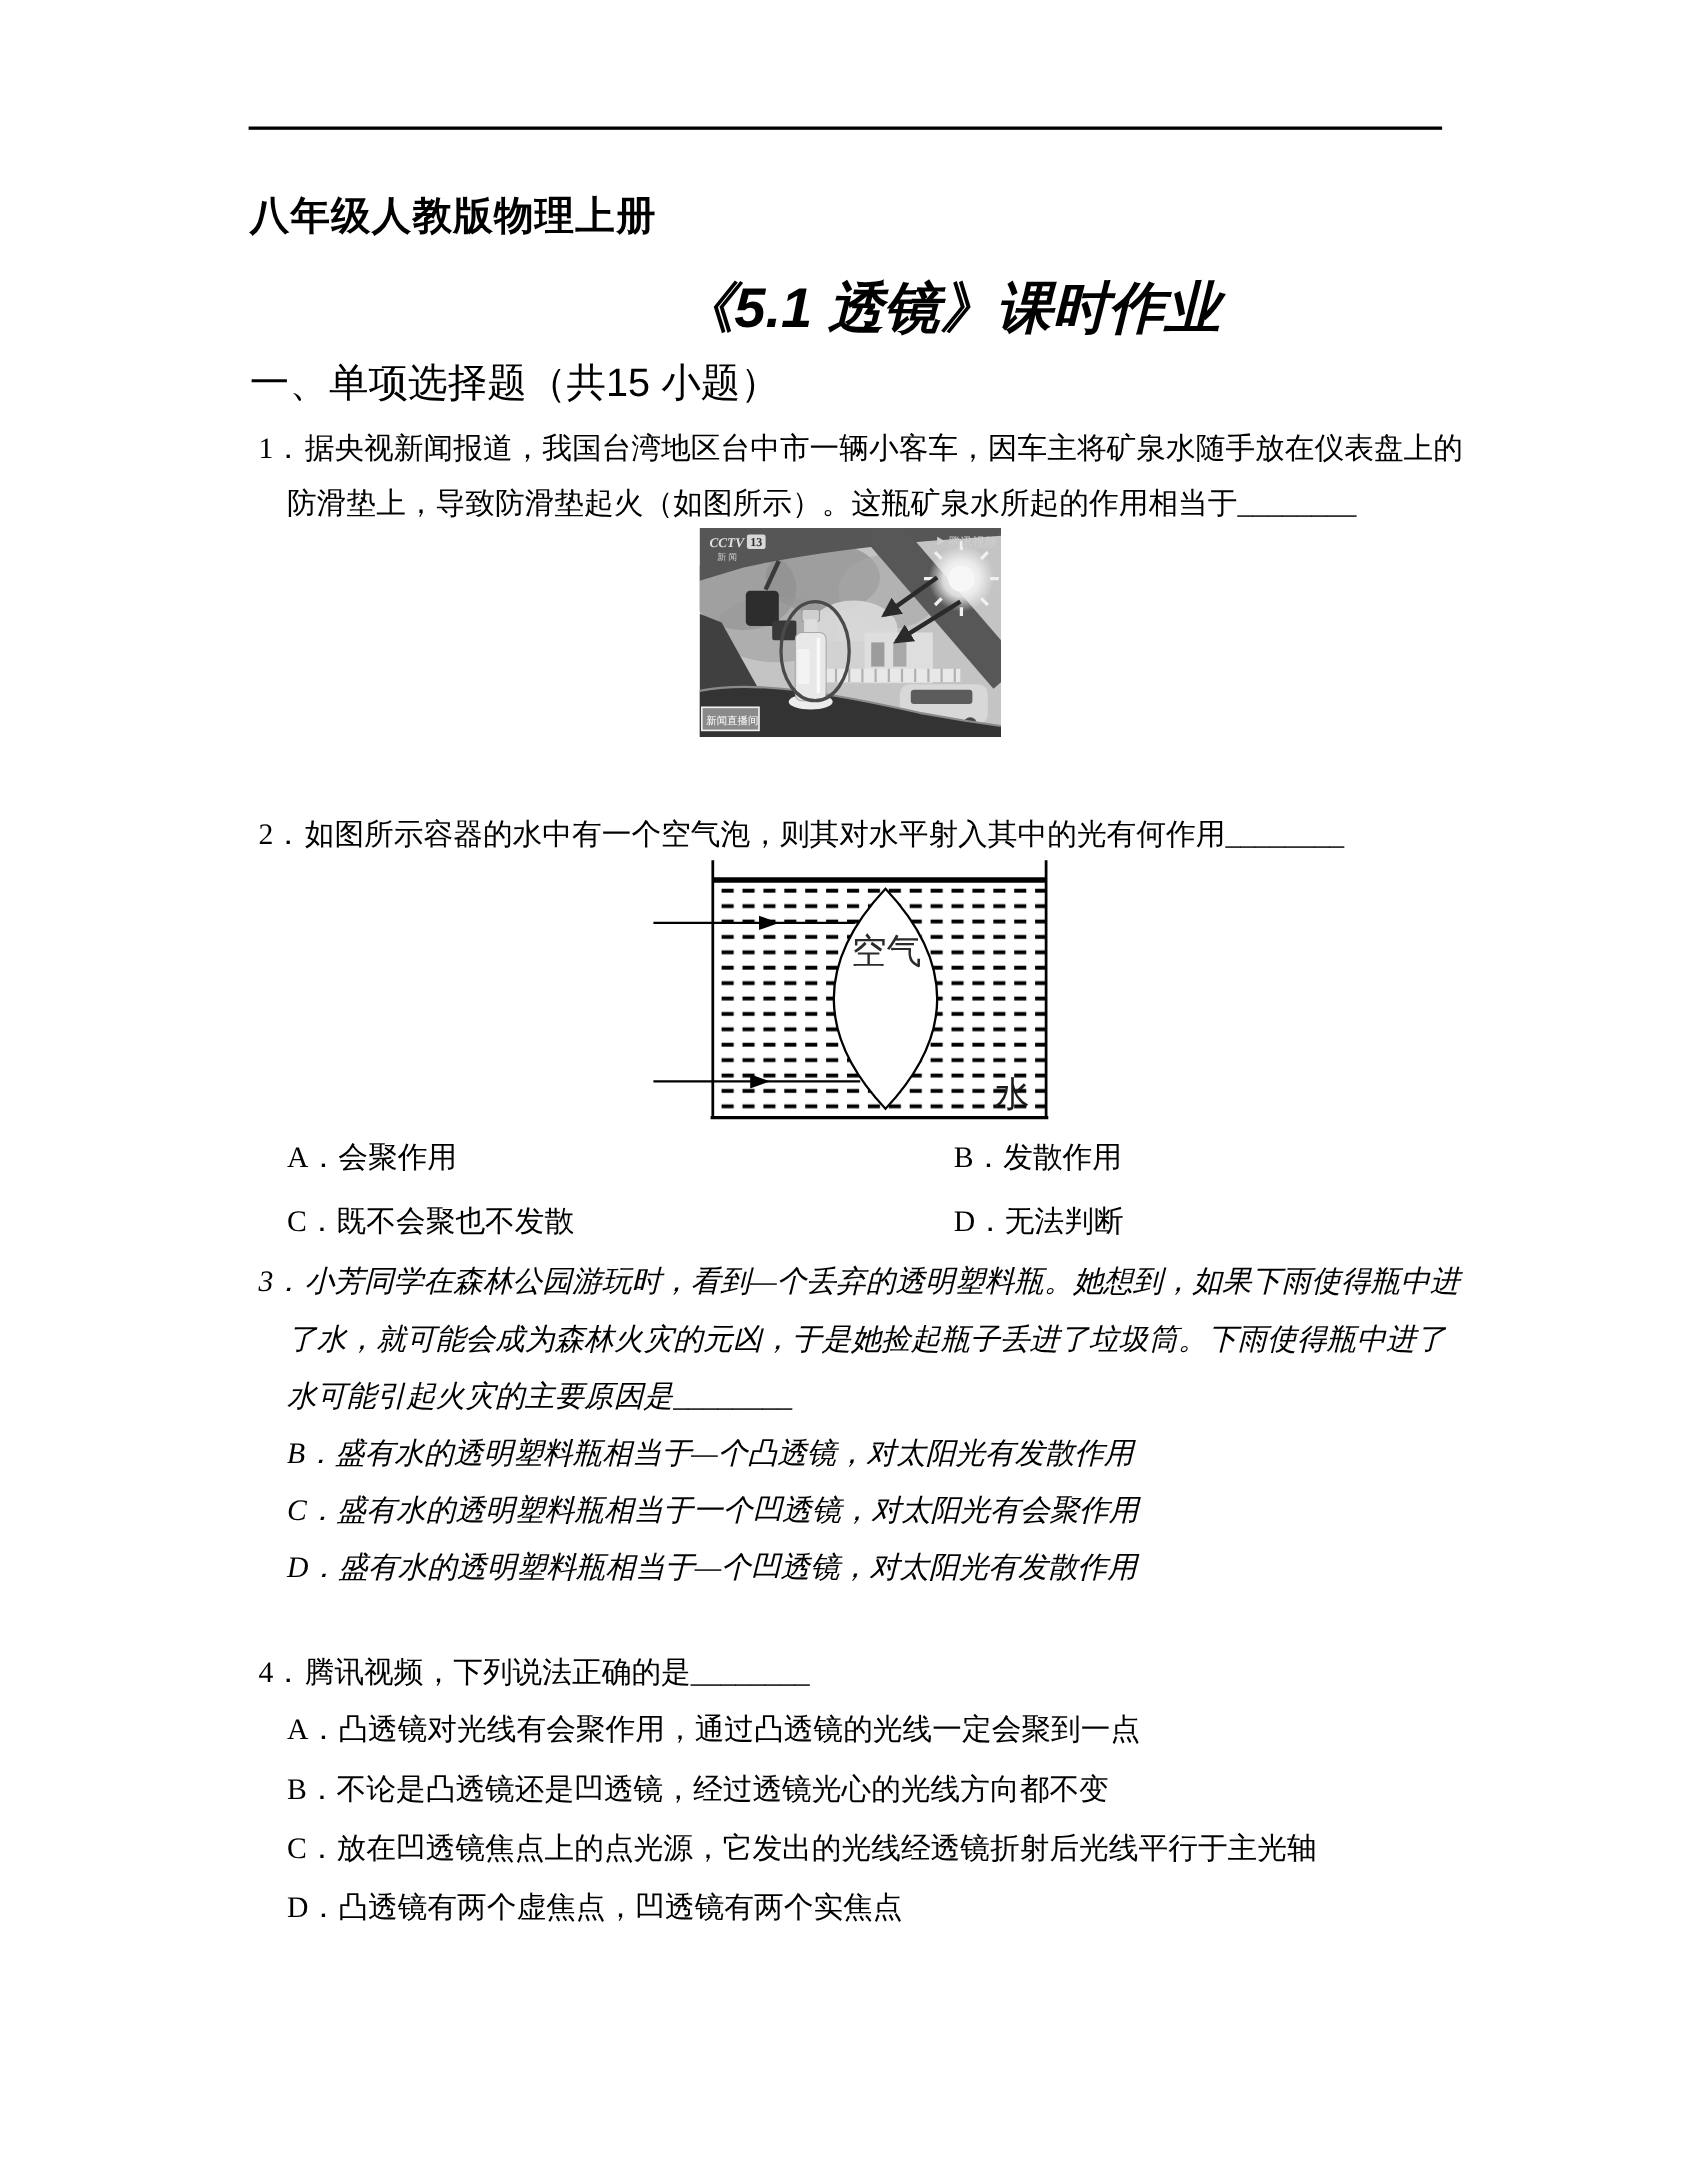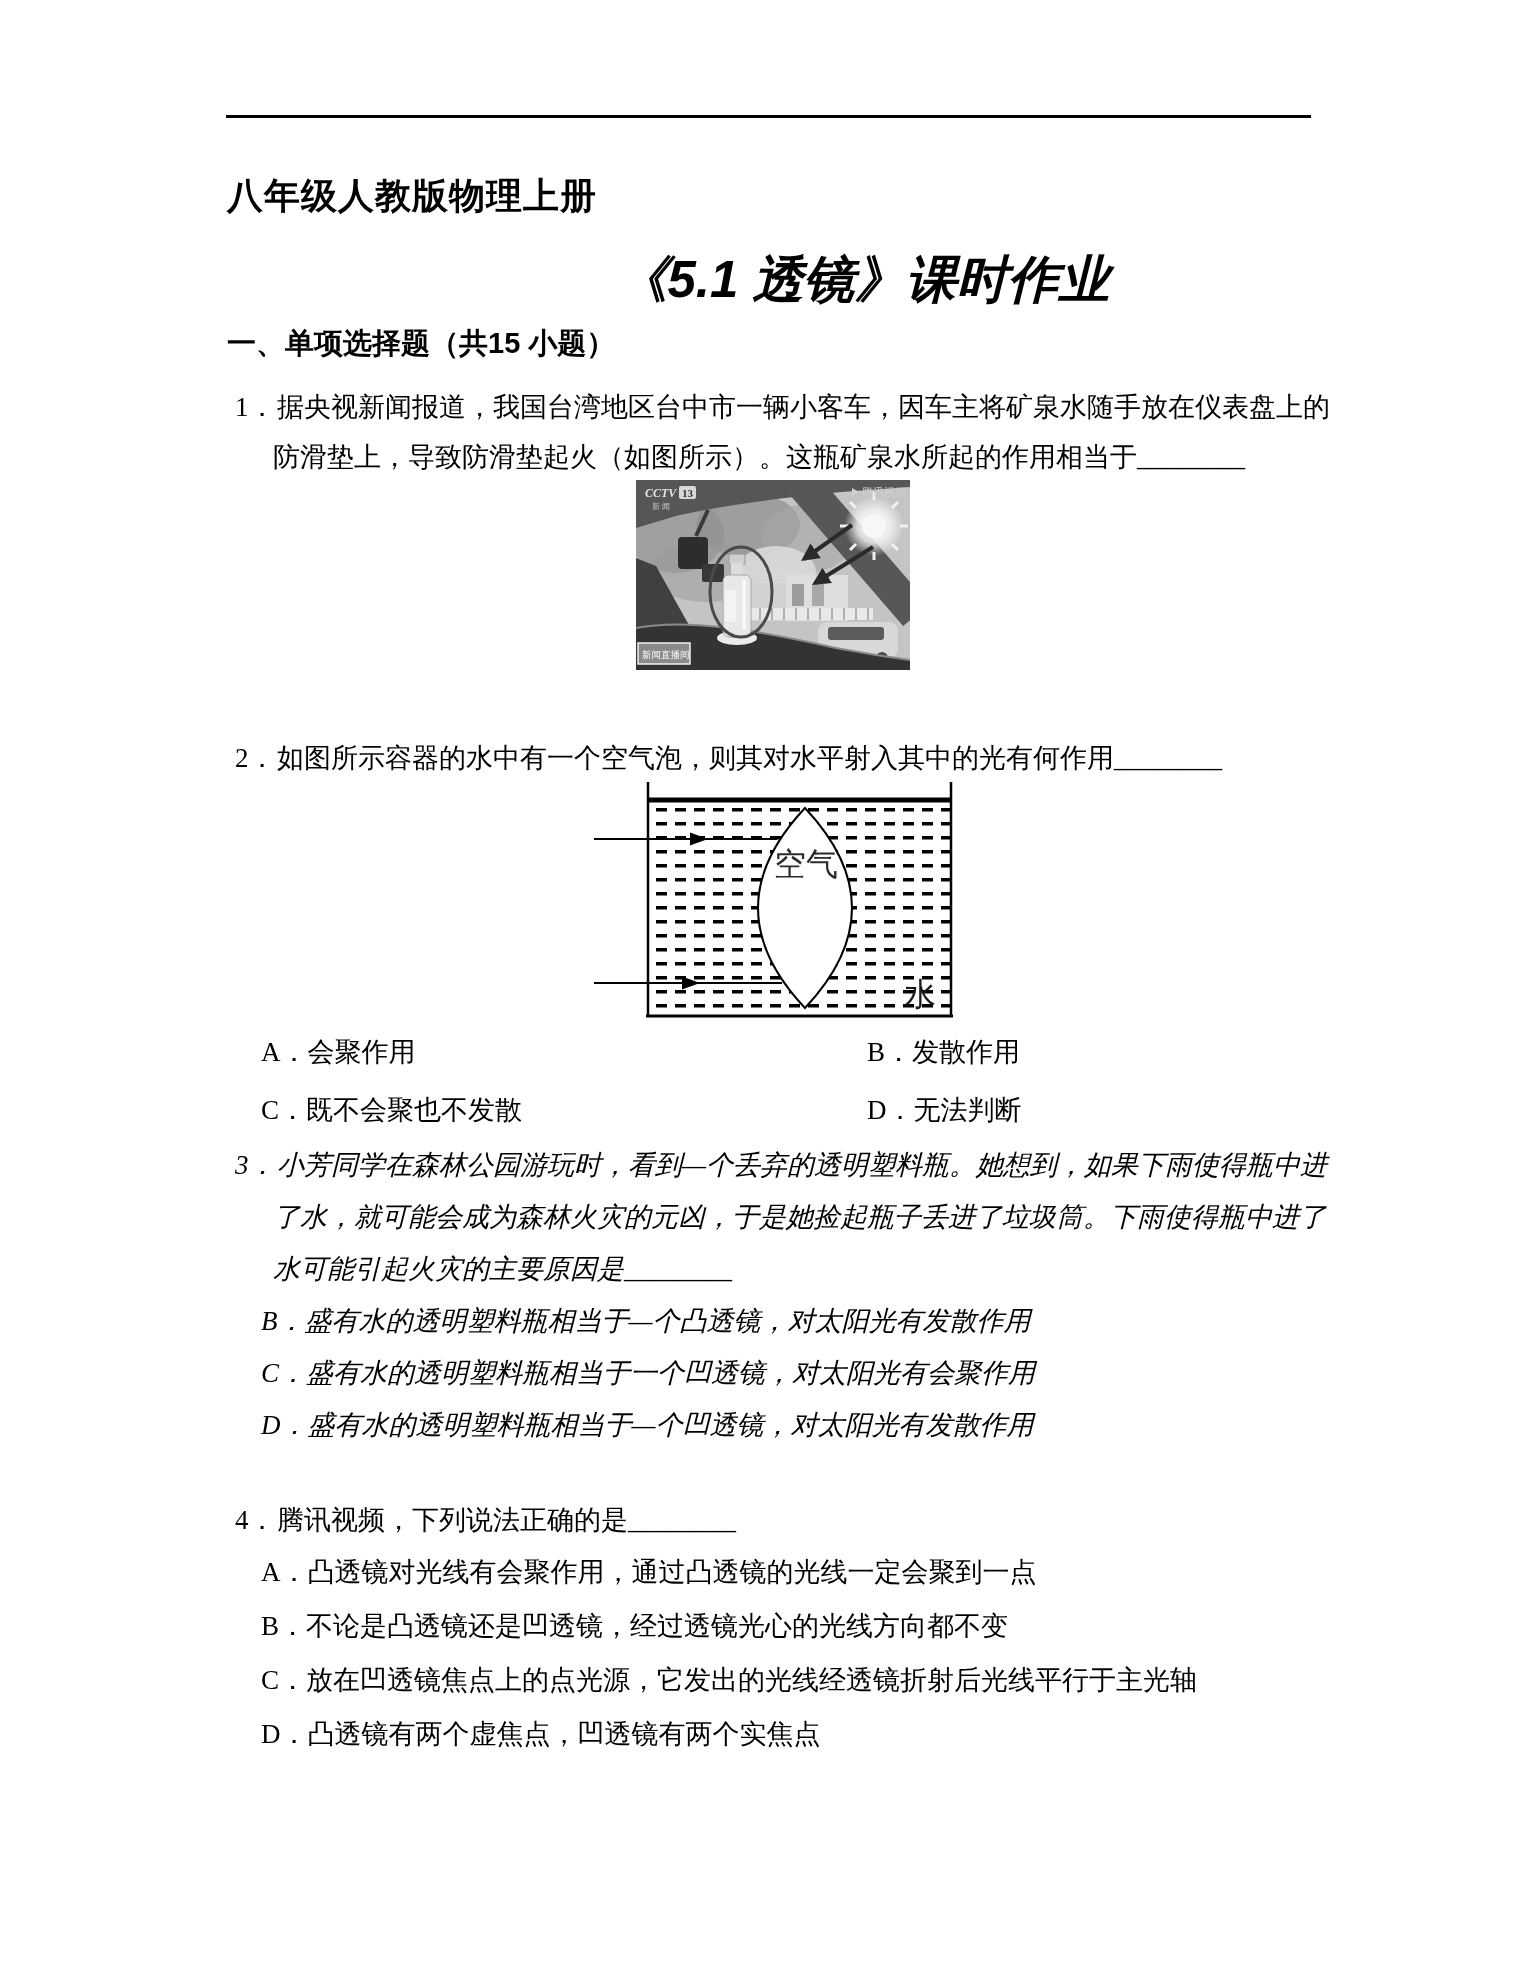--- a/index.html
+++ b/index.html
@@ -4,26 +4,26 @@
 <style>
   html,body{margin:0;padding:0;background:#e9e9e9;}
   .page{
     position:relative;width:1530px;height:1980px;background:#ffffff;
     font-family:"Liberation Serif","DejaVu Serif",serif;
     font-size:27px;color:#000;overflow:hidden;margin:0 auto;padding-left:36px;
   }
   .rule{position:absolute;left:226px;top:115px;width:1085px;height:0;border-top:3px solid #000;}
   .doc-header{position:absolute;left:227px;top:172px;font-family:"Liberation Sans","DejaVu Sans",sans-serif;font-weight:700;font-size:36px;letter-spacing:1px;}
   .doc-title{position:absolute;left:15px;top:246px;width:100%;text-align:center;text-indent:130px;font-family:"Liberation Sans","DejaVu Sans",sans-serif;font-weight:700;font-size:51px;font-style:italic;}
-  .section-heading{position:absolute;left:227px;top:324px;font-family:"Liberation Sans","DejaVu Sans",sans-serif;font-weight:700;font-size:29px;text-align:right;}
+  .section-heading{position:absolute;left:227px;top:324px;font-family:"Liberation Sans","DejaVu Sans",sans-serif;font-weight:400;font-size:36px;text-align:right;}
   .question{position:absolute;left:235px;width:1095px;}
   .q1{top:382px;}.q2{top:733px;}.q3{top:1139px;font-style:italic;}.q4{top:1495px;}
   .q-line{line-height:50px;height:50px;white-space:nowrap;}
   .q3 .q-line{line-height:52px;height:52px;}
-  .q-line.cont{margin-left:38px;}
+  .q-line.cont{margin-left:26px;}
   .q-num{display:inline-block;min-width:42px;}
   .photo-wrap{margin:-2px 0 0 401px;width:274px;height:208px;}
   .diagram-wrap{margin:-8px 0 0 345px;width:380px;height:245px;}
   .opt-row{position:relative;height:52px;margin-top:6px;}
   .opt-row .opt{position:absolute;top:0;line-height:52px;white-space:nowrap;}
   .row4 .pos-a{left:26px}.row4 .pos-b{left:349px}.row4 .pos-c{left:636px}.row4 .pos-d{left:922px}
   .row2 .pos-a,.row2 .pos-c{left:26px}.row2 .pos-b,.row2 .pos-d{left:632px}
   .opt-line{margin-left:26px;line-height:52px;height:52px;white-space:nowrap;}
   .q4 .opt-line{line-height:54px;height:54px;}
   svg text{font-family:"Liberation Serif","DejaVu Serif",serif;}

